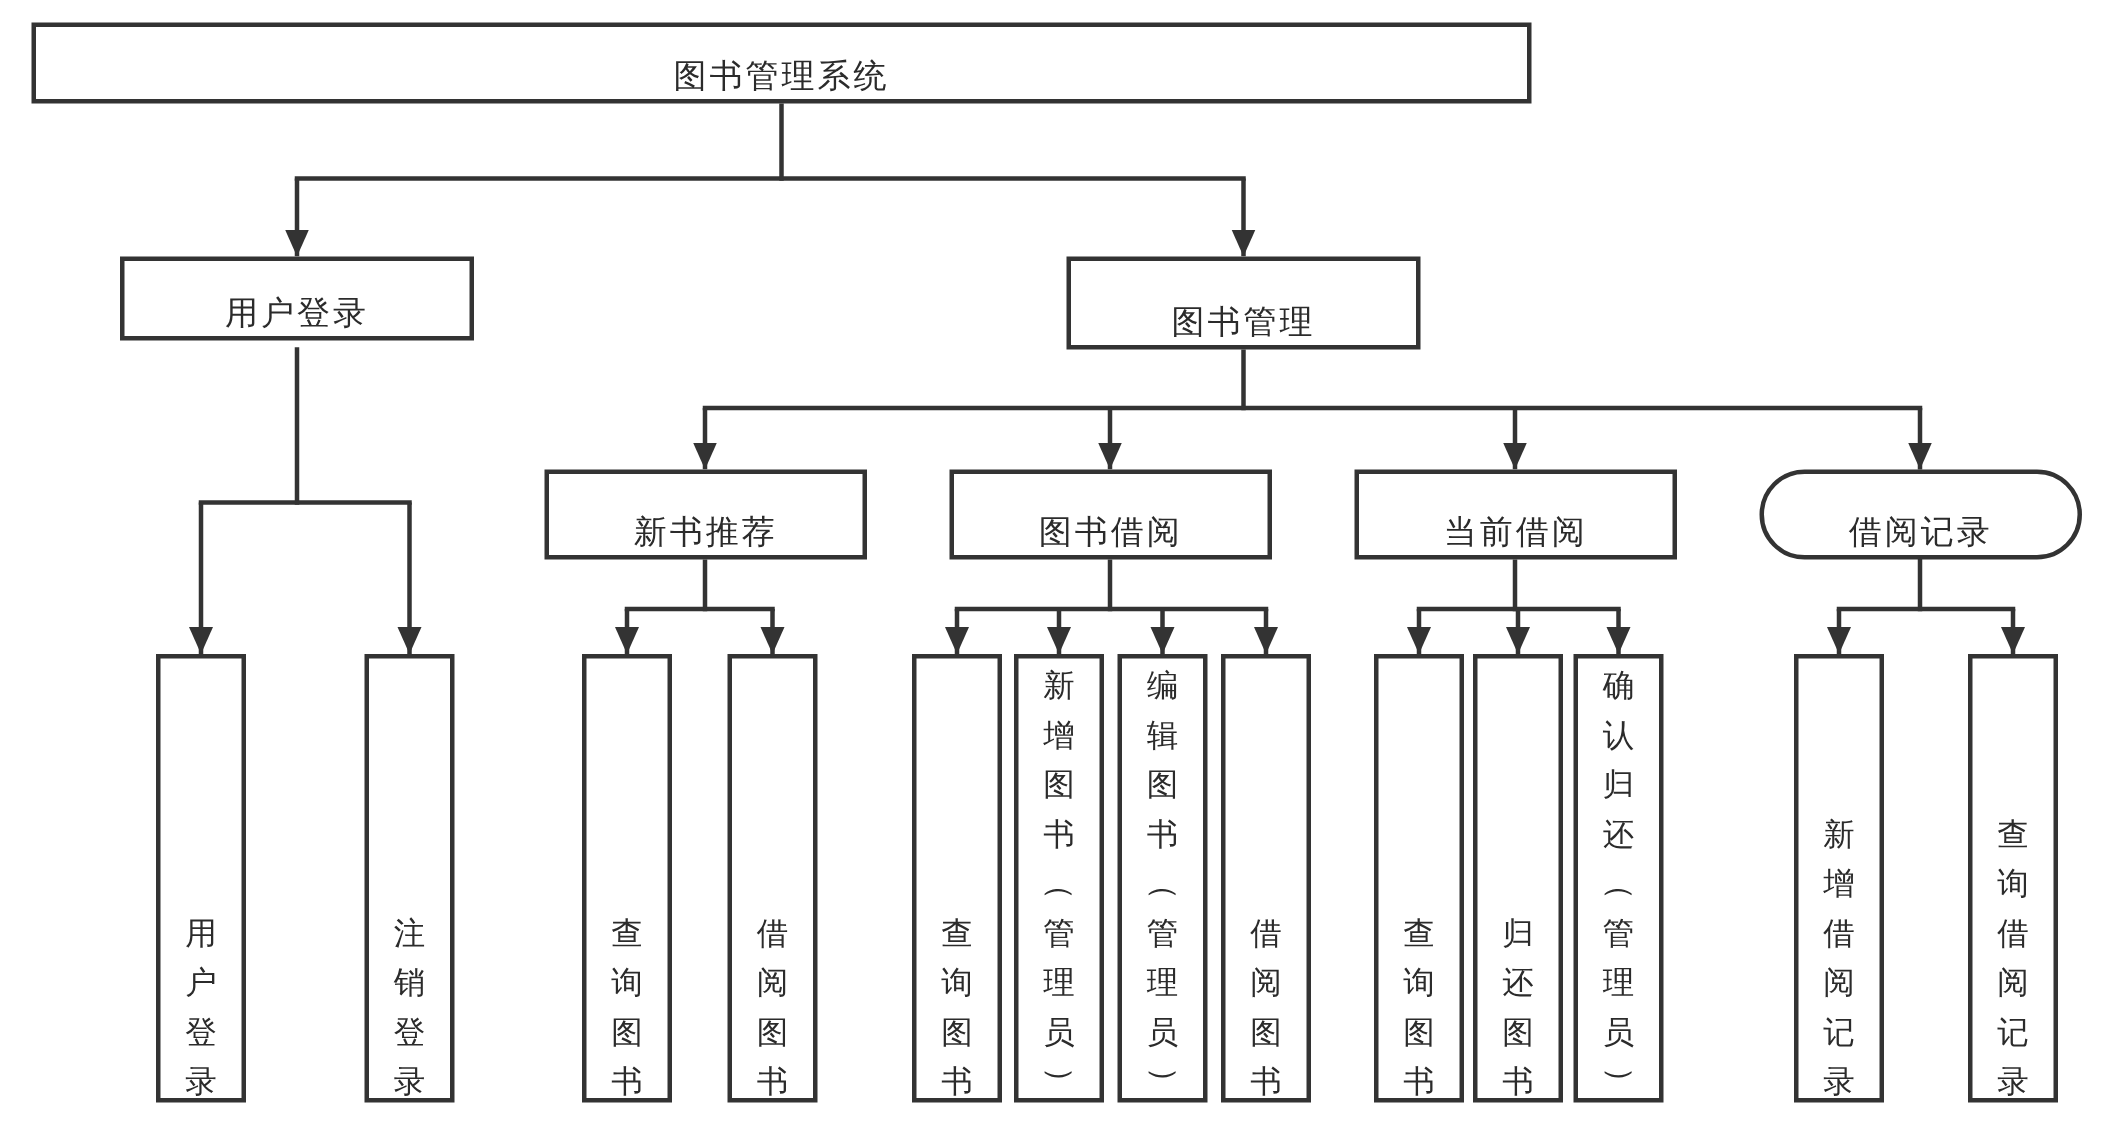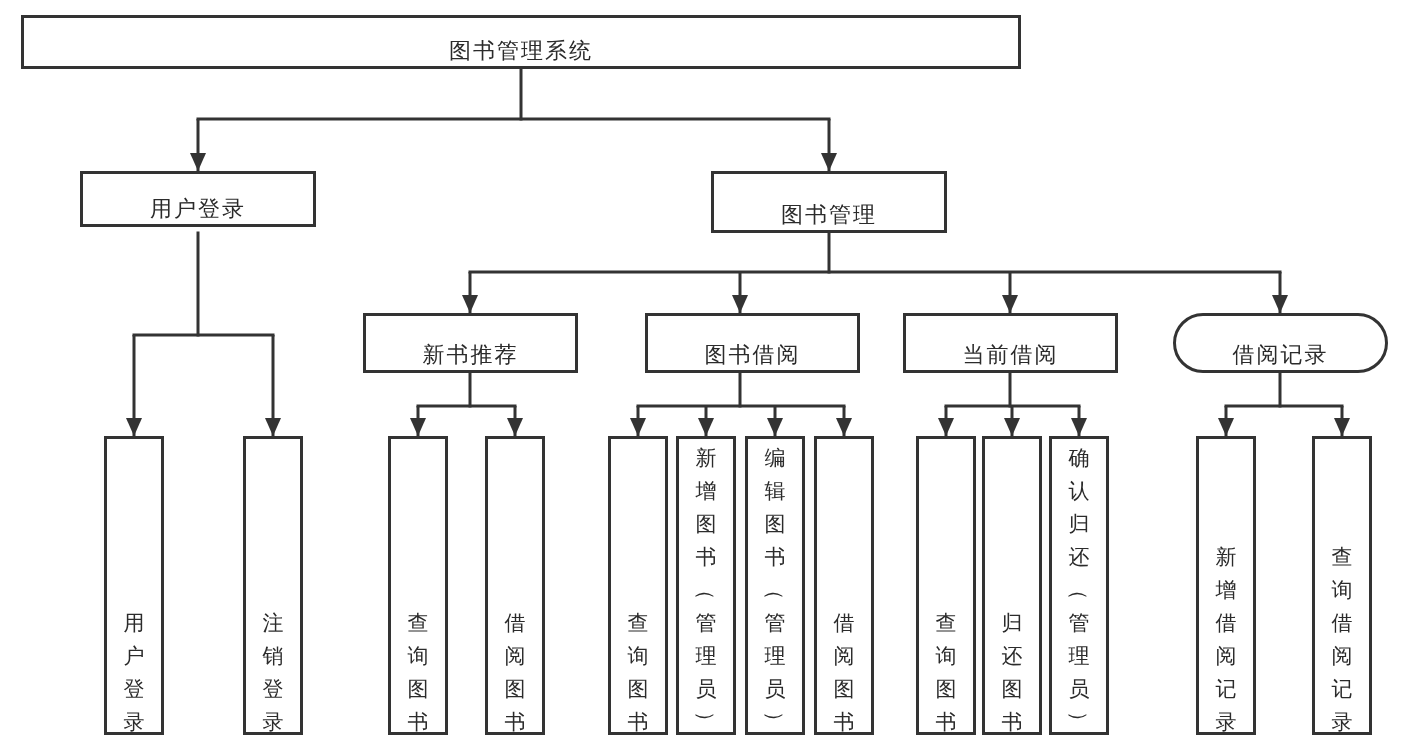--- a/index.html
+++ b/index.html
@@ -36,21 +36,21 @@
     font-size:21px;
   }
   .vtext span{display:block;height:21px;line-height:21px;text-align:center;}
   .vtext span.rot{transform:rotate(90deg);}
   
   #node-root{left:21px;top:15px;width:1000px;height:54px;}
   #node-user-login{left:80px;top:171px;width:236px;height:56px;}
   #node-book-management{left:711px;top:171px;width:236px;height:62px;}
   .lvl3{top:313px;width:215px;height:60px;}
   #node-new-book-recommend{left:363px;}
-  #node-book-borrow{left:633px;margin-left:12px;}
+  #node-book-borrow{left:633px;}
   #node-current-borrow{left:903px;}
   #node-borrow-records{left:1173px;border-radius:30px;}
   
   #leaf-g1c1{left:104px;} #leaf-g1c2{left:243px;}
   #leaf-g2c1{left:388px;} #leaf-g2c2{left:485px;}
   #leaf-g3c1{left:608px;} #leaf-g3c2{left:676px;} #leaf-g3c3{left:745px;} #leaf-g3c4{left:814px;}
   #leaf-g4c1{left:916px;} #leaf-g4c2{left:982px;} #leaf-g4c3{left:1049px;}
   #leaf-g5c1{left:1196px;} #leaf-g5c2{left:1312px;}
   .rail{stroke:#333333;stroke-width:3;fill:none;stroke-linecap:square;}
   .arrow-line{stroke:#333333;stroke-width:3;fill:none;}

